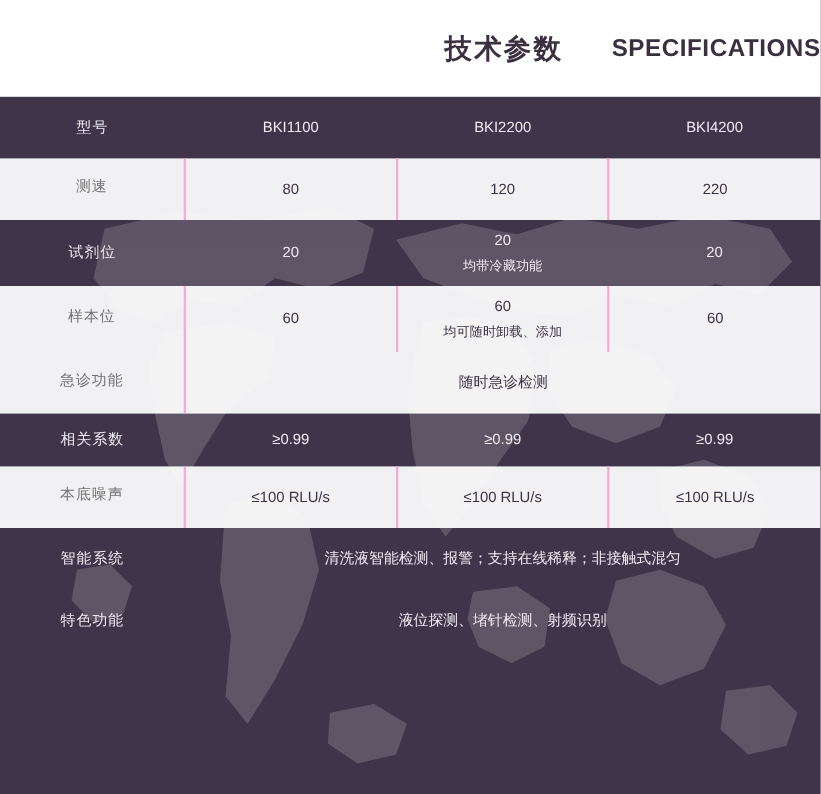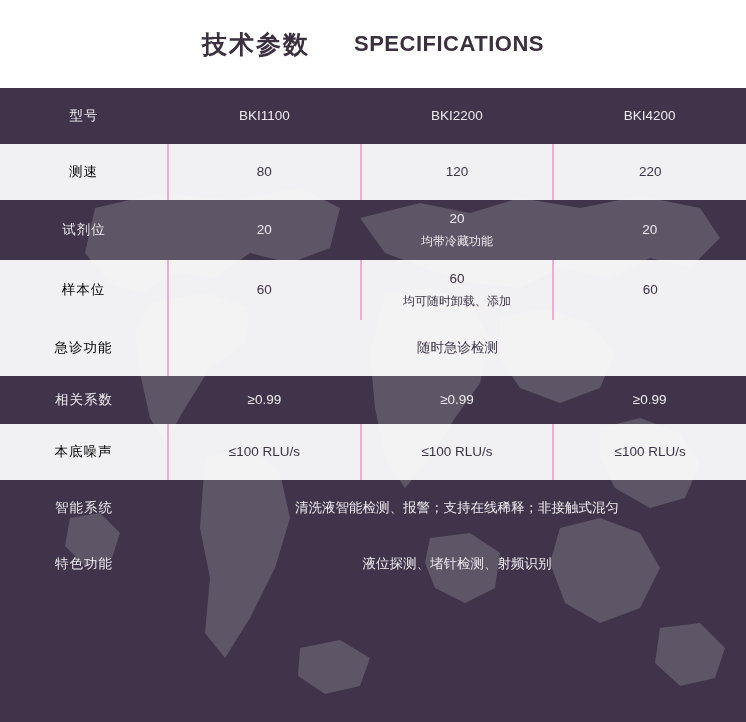--- a/index.html
+++ b/index.html
@@ -15,21 +15,21 @@
   }
   .page {
     position: relative;
     width: 746px;
     height: 722px;
   }
   .title-bar {
     height: 88px;
     display: flex;
     align-items: center;
-    justify-content: center;
+    justify-content: flex-end;
     gap: 44px;
     background: #ffffff;
   }
   .title-cn {
     font-size: 25px;
     font-weight: bold;
     color: #3a3040;
     letter-spacing: 2px;
   }
   .title-en {
@@ -69,21 +69,22 @@
     padding: 0;
   }
   tr.row-dark td {
     background: transparent;
   }
   tr.row-light td {
     background: rgba(255,255,255,0.93);
     color: #3d3346;
   }
   tr.row-light td.label {
-    color: #000000;
+    color: #737373;
+    font-family: Liberation Mono, monospace;
   }
   td.label {
     width: 168px;
     font-size: 14px;
     letter-spacing: 1px;
   }
   td.val {
     font-size: 13.5px;
   }
   tr.row-light td + td {

